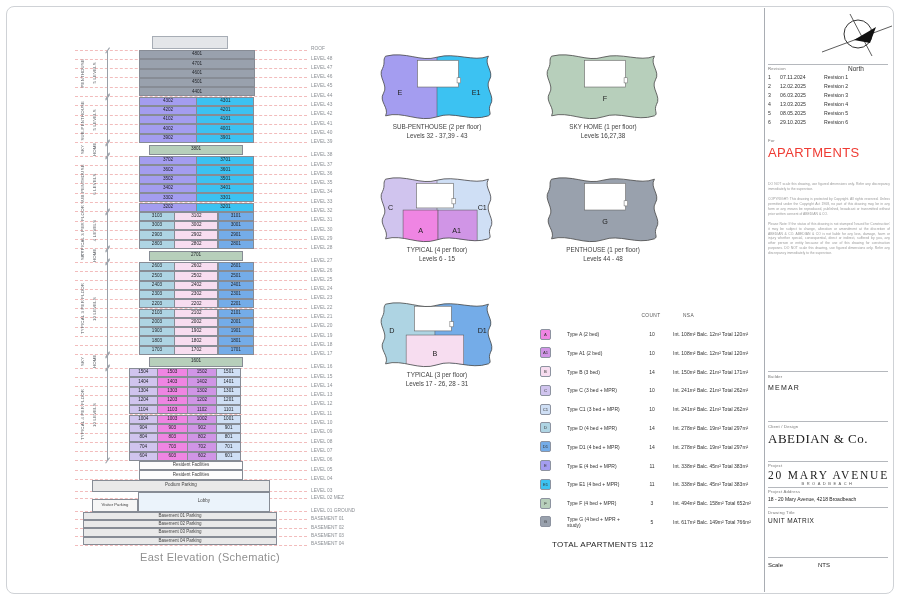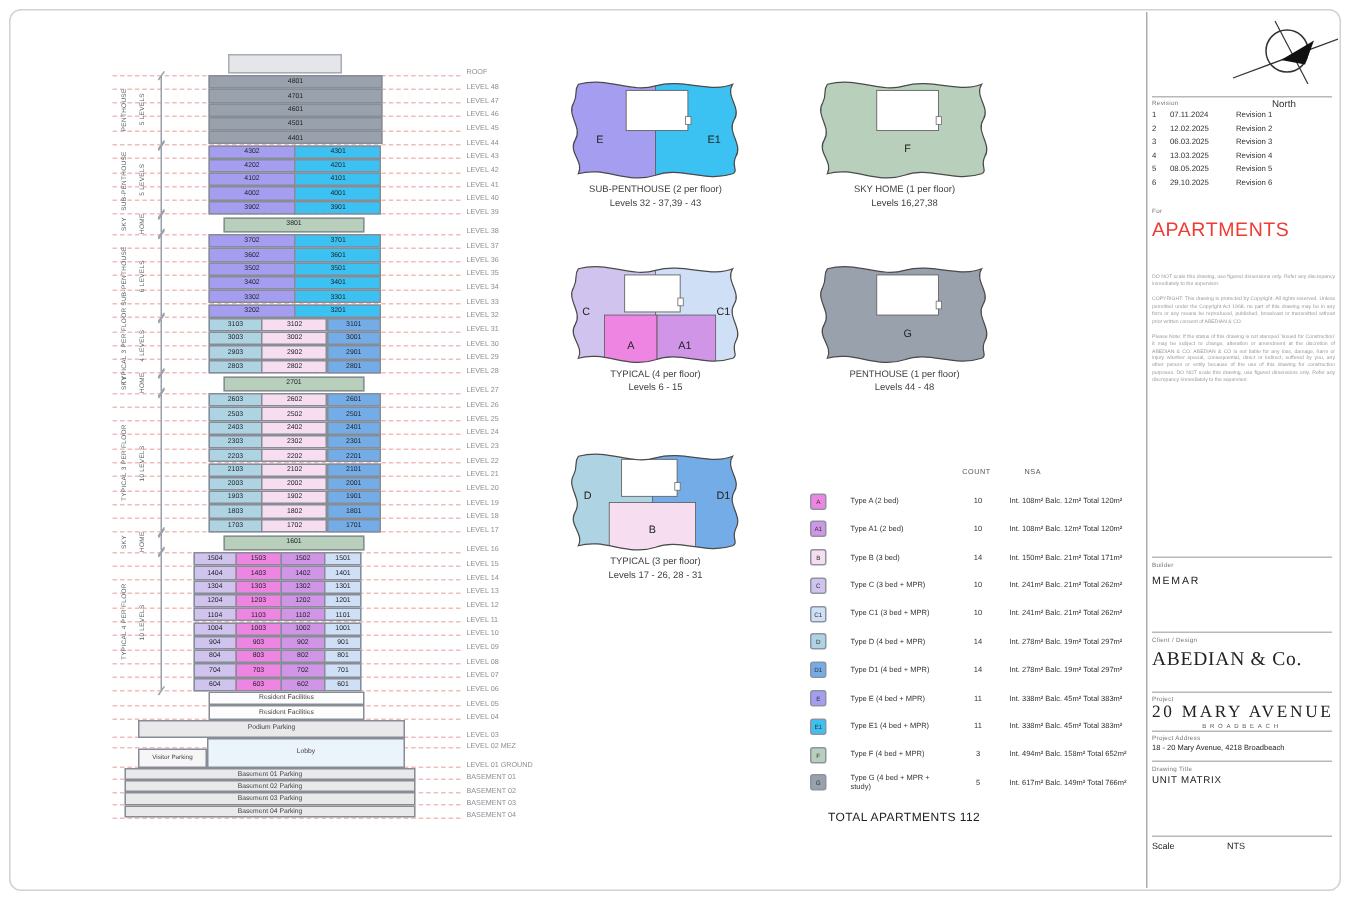--- a/index.html
+++ b/index.html
@@ -529,20 +529,21 @@
           <span class="vtxt v2">HOME</span>
           <div class="bline"></div>
         </div>
         <div class="band" style="top: 332px; height: 93px;">
           <span class="vtxt v1">TYPICAL 4 PER FLOOR</span>
           <span class="vtxt v2">10 LEVELS</span>
           <div class="bline"></div>
         </div>
       </div>
   </div>
+  <div class="elev-title">East Elevation (Schematic)</div>
 
   <div id="plans">
       <div class="plan" style="left: 362px; top: 50px;">
         <svg viewBox="0 0 120 70" width="124" height="72">
           <defs>
             <clipPath id="wc0">
               <path d="M10,6 C30,1 44,12 60,7 C78,2 96,12 110,6 C105,14 116,21 111,29 C106,37 117,45 112,53 C109,59 114,62 110,64 C92,70 76,59 60,65 C42,71 27,59 10,64 C14,56 3,50 8,42 C13,34 2,26 7,18 C10,12 7,10 10,6 Z"></path>
             </clipPath>
           </defs>
           <g clip-path="url(#wc0)">

